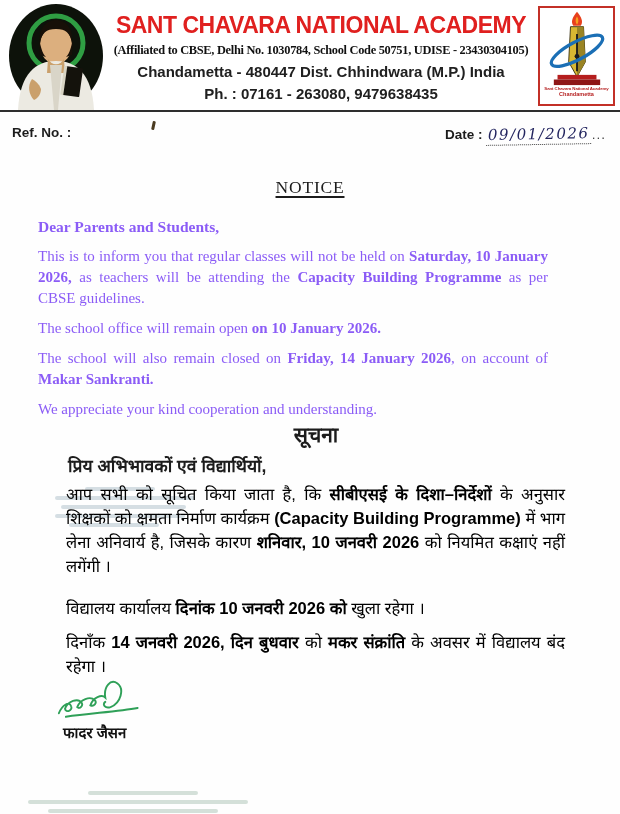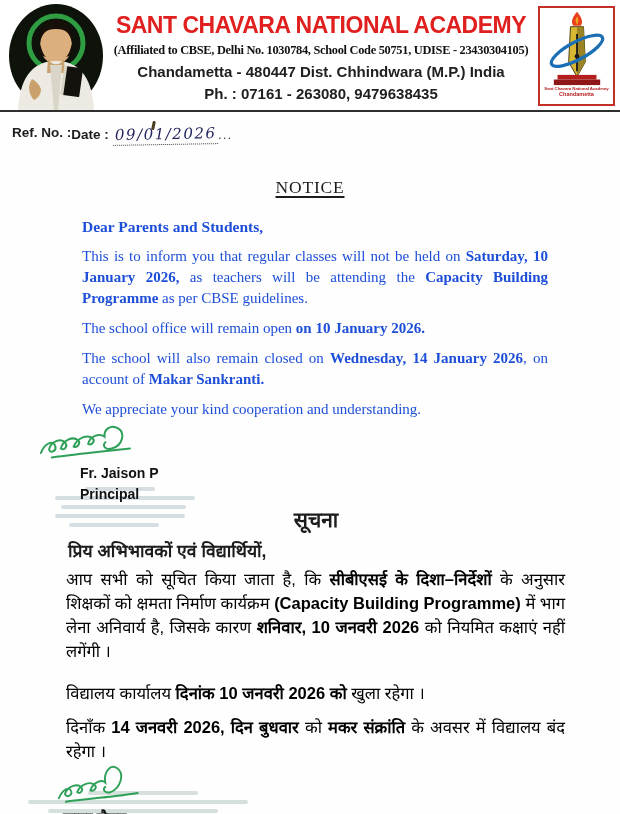--- a/index.html
+++ b/index.html
@@ -28,37 +28,37 @@
   }
   .affiliation {
     font-family:"Liberation Serif", serif; font-weight:bold; font-size:12.4px;
     letter-spacing:-0.3px; margin-top:5px; white-space:nowrap; color:#111;
   }
   .address-line { font-weight:bold; font-size:15px; margin-top:5px; color:#202020; }
   .phone-line { font-weight:bold; font-size:15px; margin-top:5px; color:#202020; }
   .ink-speck { position:absolute; left:152px; top:6px; width:3px; height:9px; background:#4a3b20; transform:rotate(12deg); border-radius:1px; }
 
   
-  .ref-row { display:flex; margin-top:13px; padding:0 14px 0 12px; height:20px; }
+  .ref-row { display:flex; justify-content:space-between; margin-top:13px; padding:0 14px 0 12px; height:20px; }
   .ref-label { font-weight:bold; font-size:13.5px; }
   .date-group { font-weight:bold; font-size:13.5px; white-space:nowrap; }
   .date-hand {
     font-family:"DejaVu Serif", serif; font-style:italic; font-weight:normal;
     color:#23255f; font-size:15px; letter-spacing:1.5px;
     border-bottom:1.6px dotted #444; padding:0 2px 1px 2px; display:inline-block; transform:rotate(-1deg);
   }
   .date-tail { color:#444; letter-spacing:1px; font-weight:normal; }
 
   
   .notice-title {
     text-align:center; margin-top:32px;
     font-family:"Liberation Serif", serif; font-weight:normal; font-size:17.5px;
     letter-spacing:0.8px; text-decoration:underline; text-decoration-thickness:2px; text-underline-offset:3px;
   }
-  .en-block { margin:18px 72px 0 82px; font-family:"Liberation Serif", serif; font-size:15px; line-height:21px; color:#1d4ed8; }
+  .en-block { margin:18px 72px 0 38px; font-family:"Liberation Serif", serif; font-size:15px; line-height:21px; color:#8b5cf6; }
   .en-salutation { font-weight:bold; font-size:15.5px; }
   .en-para { text-align:justify; margin-top:9px; }
   .en-para.no-justify { text-align:left; }
   .b { font-weight:bold;text-align:center; }
 
   
   .sig-block-en { margin:3px 0 0 30px; position:relative; z-index:2; }
   .sig-name { font-weight:bold; font-size:14px; line-height:21px; margin-left:50px; color:#111; }
   .sig-title { font-weight:bold; font-size:14px; line-height:21px; margin-left:50px; color:#111; }
   .sig-svg { display:block; }
@@ -137,34 +137,24 @@
     </span>
   </div>
   <div class="ink-speck" style="top:121px;"></div>
 
   <div class="notice-title">NOTICE</div>
 
   <div class="en-block">
     <div class="en-salutation">Dear Parents and Students,</div>
     <p class="en-para"><span>This is to inform you that regular classes will not be held on </span><span class="b">Saturday, 10 January 2026,</span><span> as teachers will be attending the </span><span class="b">Capacity Building Programme</span><span> as per CBSE guidelines.</span></p>
     <p class="en-para no-justify"><span>The school office will remain open </span><span class="b">on 10 January 2026.</span></p>
-    <p class="en-para"><span>The school will also remain closed on </span><span class="b">Wednesday, 14 January 2026</span><span>, on account of </span><span class="b">Makar Sankranti.</span></p>
+    <p class="en-para"><span>The school will also remain closed on </span><span class="b">Friday, 14 January 2026</span><span>, on account of </span><span class="b">Makar Sankranti.</span></p>
     <p class="en-para no-justify"><span>We appreciate your kind cooperation and understanding.</span></p>
   </div>
 
-  <div class="sig-block-en">
-    <svg class="sig-svg" width="120" height="40" viewBox="0 0 120 44">
-      <g fill="none" stroke="#2fa058" stroke-width="2.2" stroke-linecap="round">
-        <path d="M6,33 C10,22 20,18 22,26 C23,31 16,34 15,29 C17,20 28,16 33,22 C36,26 31,31 28,28 C30,19 41,14 47,19 C50,22 46,28 42,26 C46,16 58,12 63,17 C66,20 62,25 58,23 C60,14 70,11 76,15 C75,7 83,1 91,6 C99,11 96,25 84,28 C77,30 73,25 77,21"></path>
-        <path d="M18,38 C45,34 78,31 104,28"></path>
-      </g>
-    </svg>
-    <div class="sig-name">Fr. Jaison P</div>
-    <div class="sig-title">Principal</div>
-  </div>
 
   <div class="stamp stamp-principal">
     <div class="sline" style="width:70px; height:4px; margin-left:30px;"></div>
     <div class="sline" style="width:140px; height:4px;"></div>
     <div class="sline" style="width:125px; height:4px; margin-left:6px;"></div>
     <div class="sline" style="width:130px; height:4px;"></div>
     <div class="sline" style="width:90px; height:4px; margin-left:14px;"></div>
   </div>
 
   <div class="hi-title">सूचना</div>

